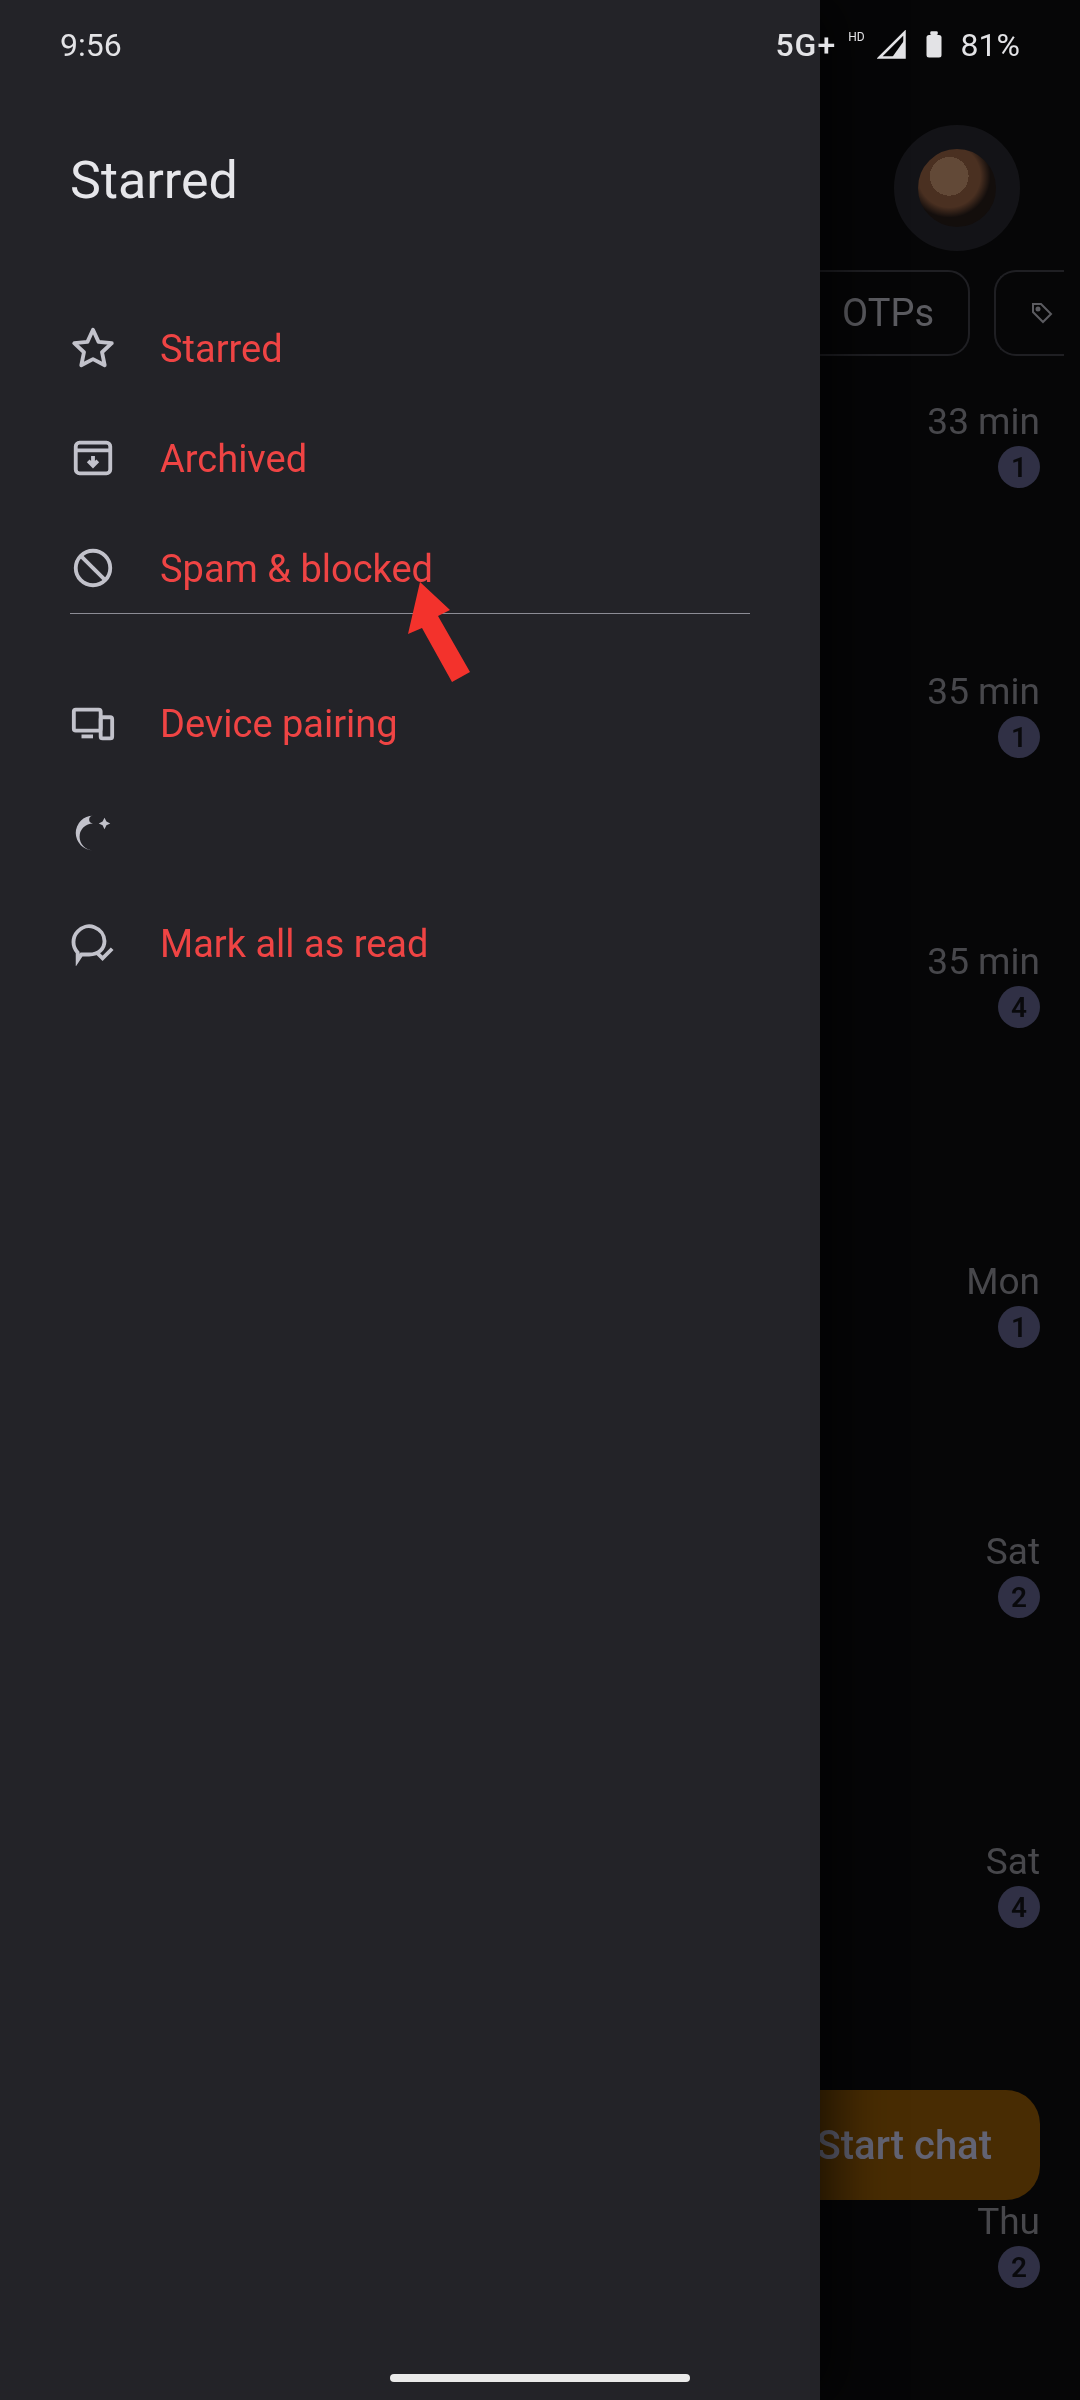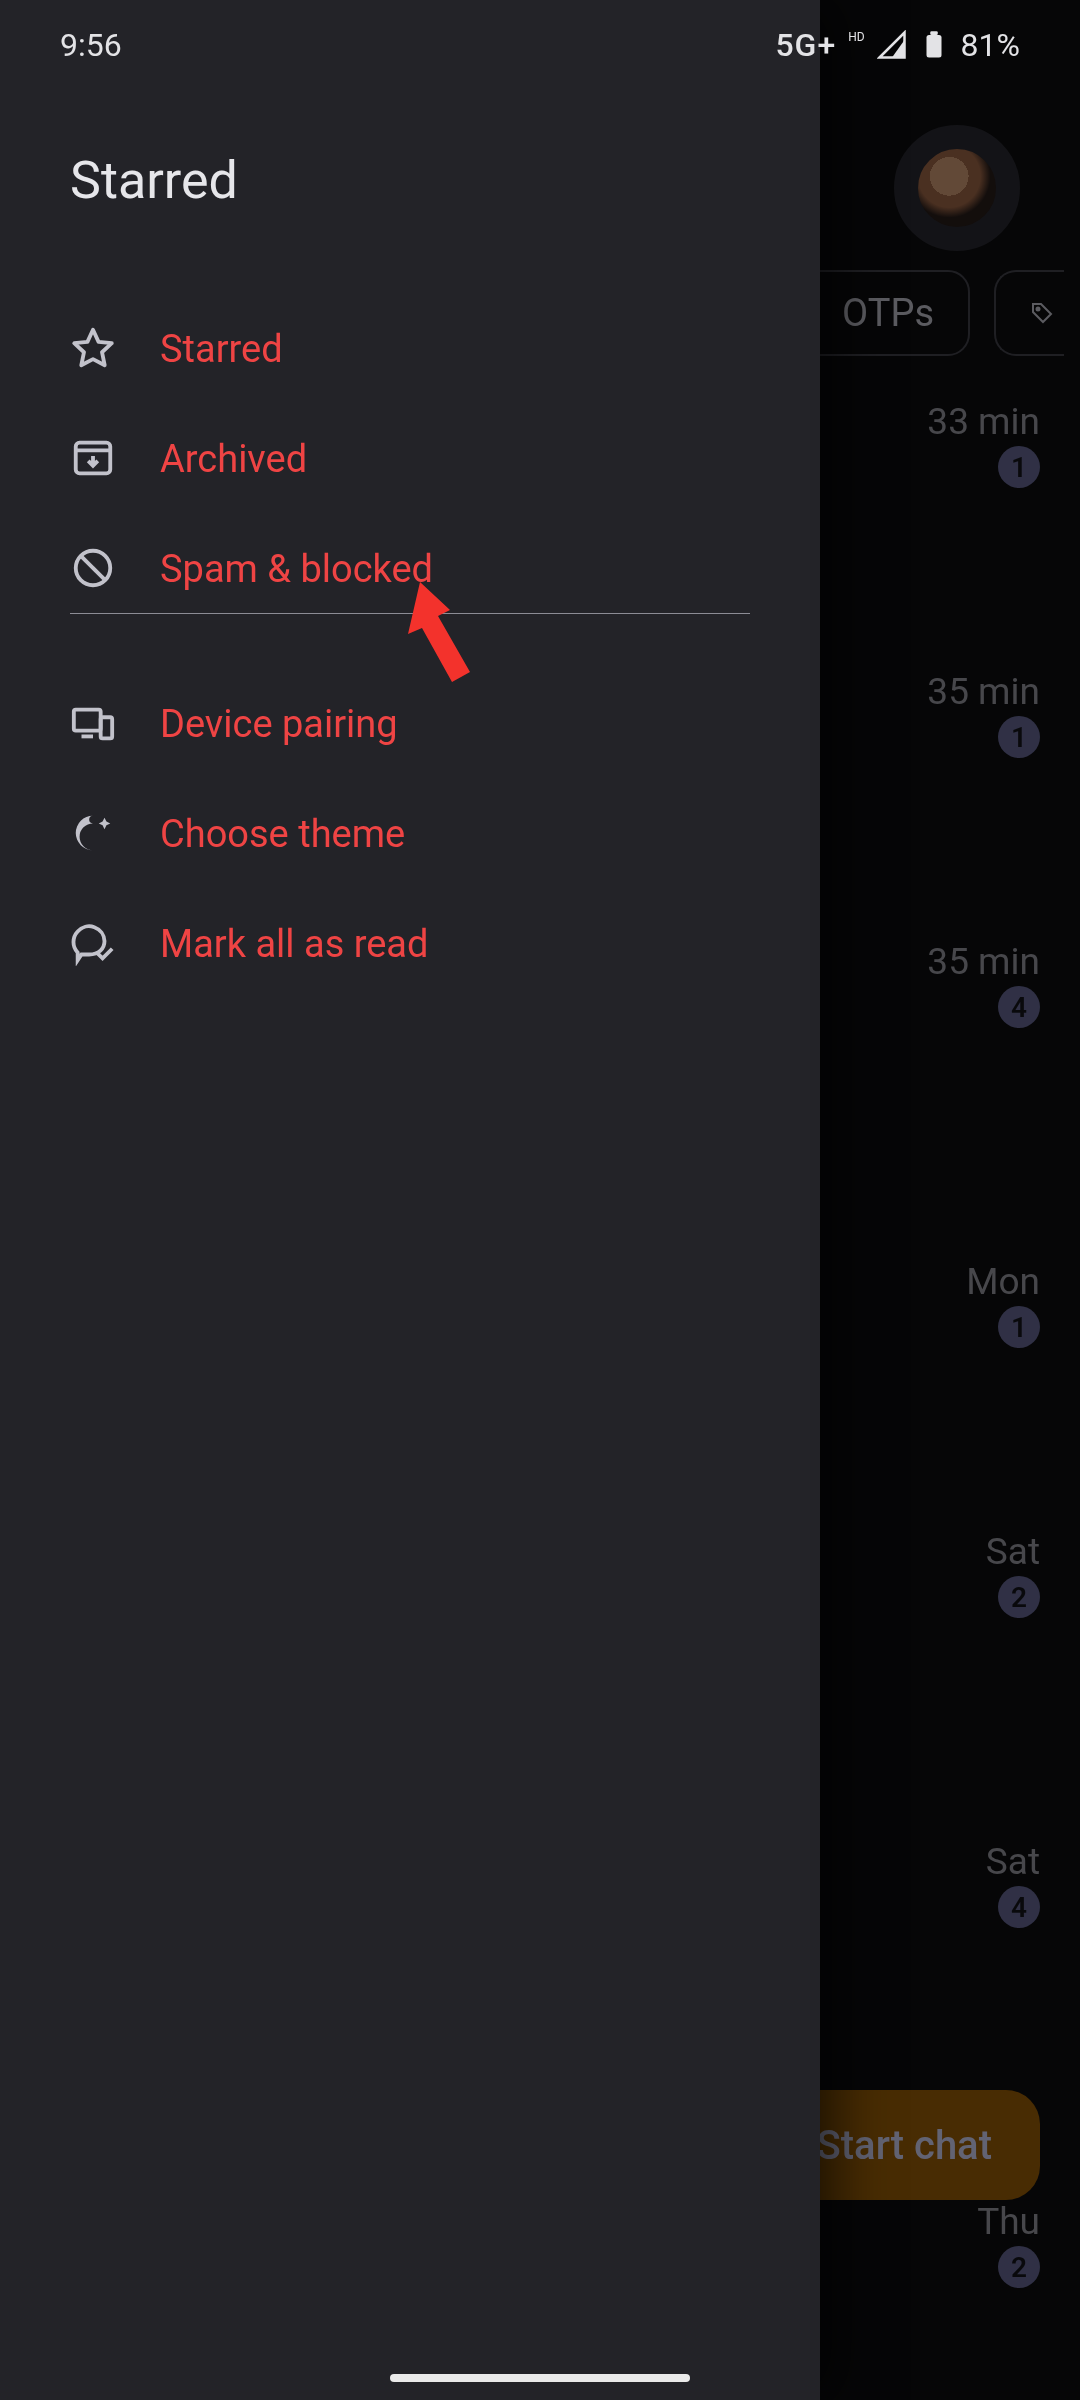--- a/index.html
+++ b/index.html
@@ -161,21 +161,20 @@
       <span>Device pairing</span>
     </div>
 
     <div class="menu-item">
       <span class="mi-icon">
         <svg viewBox="0 0 24 24" fill="currentColor">
             <path d="M12 3a9 9 0 100 18 7 7 0 010-14 2 2 0 010-4z"></path>
             <path d="M18 4l1 2 2 1-2 1-1 2-1-2-2-1 2-1z"></path>
           </svg>
       </span>
-      <span>Choose theme</span>
     </div>
 
     <div class="menu-item">
       <span class="mi-icon">
         <svg viewBox="0 0 24 24" fill="none" stroke="currentColor" stroke-width="2">
             <path d="M4 6a8 8 0 0114 5c0 4-3 7-8 7H6l-2 3v-4a8 8 0 010-11z"></path>
             <path d="M14 17l3 3 5-5"></path>
           </svg>
       </span>
       <span>Mark all as read</span>

